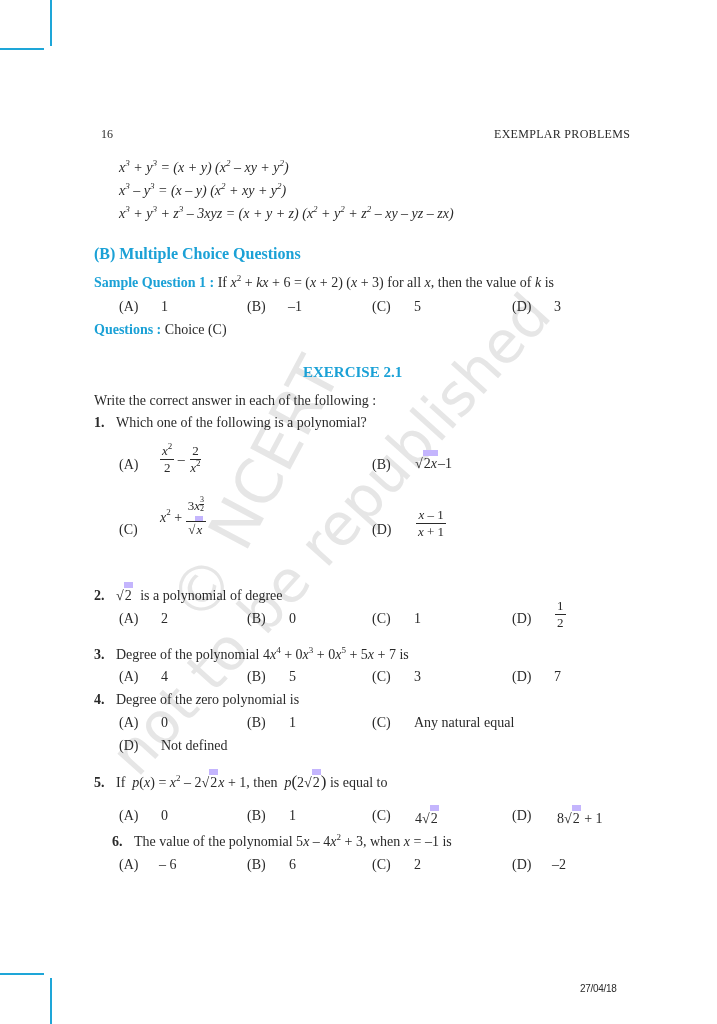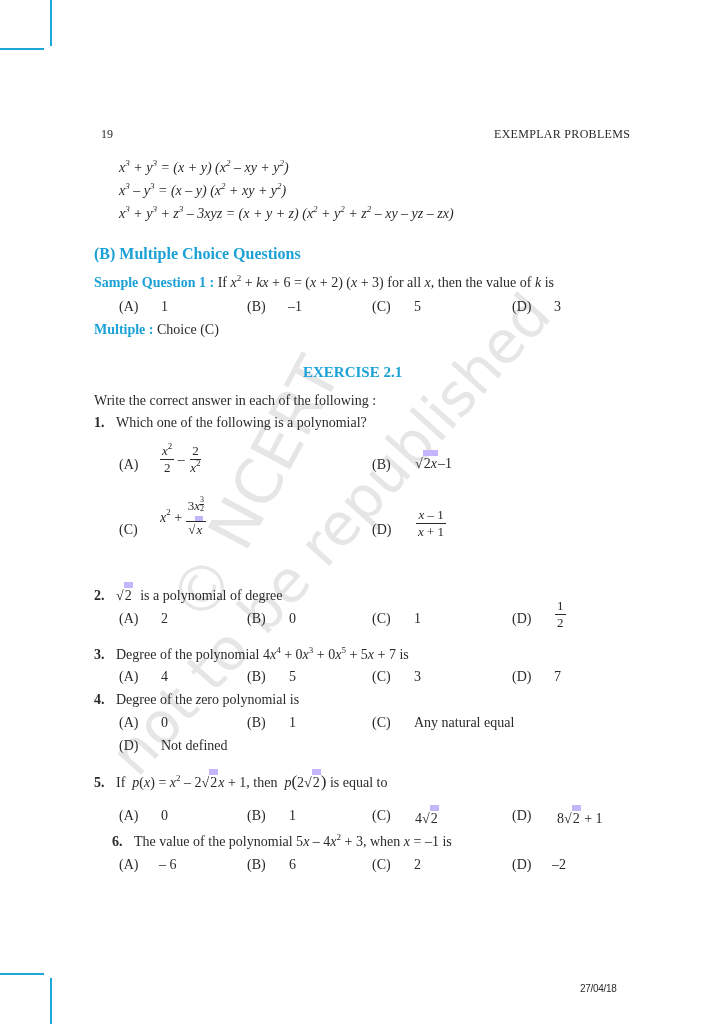--- a/index.html
+++ b/index.html
@@ -24,21 +24,21 @@
 <div class="crop" style="left:50px;top:0;width:2px;height:46px;"></div>
 <div class="crop" style="left:0;top:48px;width:44px;height:2px;"></div>
 <div class="crop" style="left:0;top:973px;width:44px;height:2px;"></div>
 <div class="crop" style="left:50px;top:978px;width:2px;height:46px;"></div>
 
 <div class="watermark" style="left:220px;top:560px;transform:rotate(-62deg);">© NCERT</div>
 <div class="watermark" style="left:148px;top:720px;transform:rotate(-48deg);font-size:58px;">not to be republished</div>
 
 <div class="content">
 
-  <div class="abs" style="left:101px;top:127px;font-size:12px;">19</div>
+  <div class="abs" style="left:101px;top:127px;font-size:12px;">16</div>
   <div class="abs" style="left:494px;top:127px;font-size:12px;letter-spacing:0.3px;">EXEMPLAR PROBLEMS</div>
 
   <div class="abs it" style="left:119px;top:160px;">x<sup>3</sup> + y<sup>3</sup> = (x + y) (x<sup>2</sup> – xy + y<sup>2</sup>)</div>
   <div class="abs it" style="left:119px;top:183px;">x<sup>3</sup> – y<sup>3</sup> = (x – y) (x<sup>2</sup> + xy + y<sup>2</sup>)</div>
   <div class="abs it" style="left:119px;top:206px;">x<sup>3</sup> + y<sup>3</sup> + z<sup>3</sup> – 3xyz = (x + y + z) (x<sup>2</sup> + y<sup>2</sup> + z<sup>2</sup> – xy – yz – zx)</div>
 
   <div class="abs cyan" style="left:94px;top:245px;font-size:16px;">(B) Multiple Choice Questions</div>
 
   <div class="abs" style="left:94px;top:275px;">
     <span class="cyan">Sample Question 1 :</span>
@@ -48,21 +48,21 @@
     <span class="abs" style="left:119px;top:299px;">(A)</span>
     <span class="abs" style="left:161px;top:299px;">1</span>
     <span class="abs" style="left:247px;top:299px;">(B)</span>
     <span class="abs" style="left:288px;top:299px;">–1</span>
     <span class="abs" style="left:372px;top:299px;">(C)</span>
     <span class="abs" style="left:414px;top:299px;">5</span>
     <span class="abs" style="left:512px;top:299px;">(D)</span>
     <span class="abs" style="left:554px;top:299px;">3</span>
   </div>
   <div class="abs" style="left:94px;top:322px;">
-    <span class="cyan">Multiple :</span>
+    <span class="cyan">Questions :</span>
     <span>Choice (C)</span>
   </div>
 
   <div class="abs cyan" style="left:303px;top:364px;font-size:15px;">EXERCISE 2.1</div>
   <div class="abs" style="left:94px;top:393px;">Write the correct answer in each of the following :</div>
 
   <div class="abs" style="left:94px;top:415px;">
     <b>1.</b>
     <span style="margin-left:8px;text-align:center;">Which one of the following is a polynomial?</span>
   </div>

